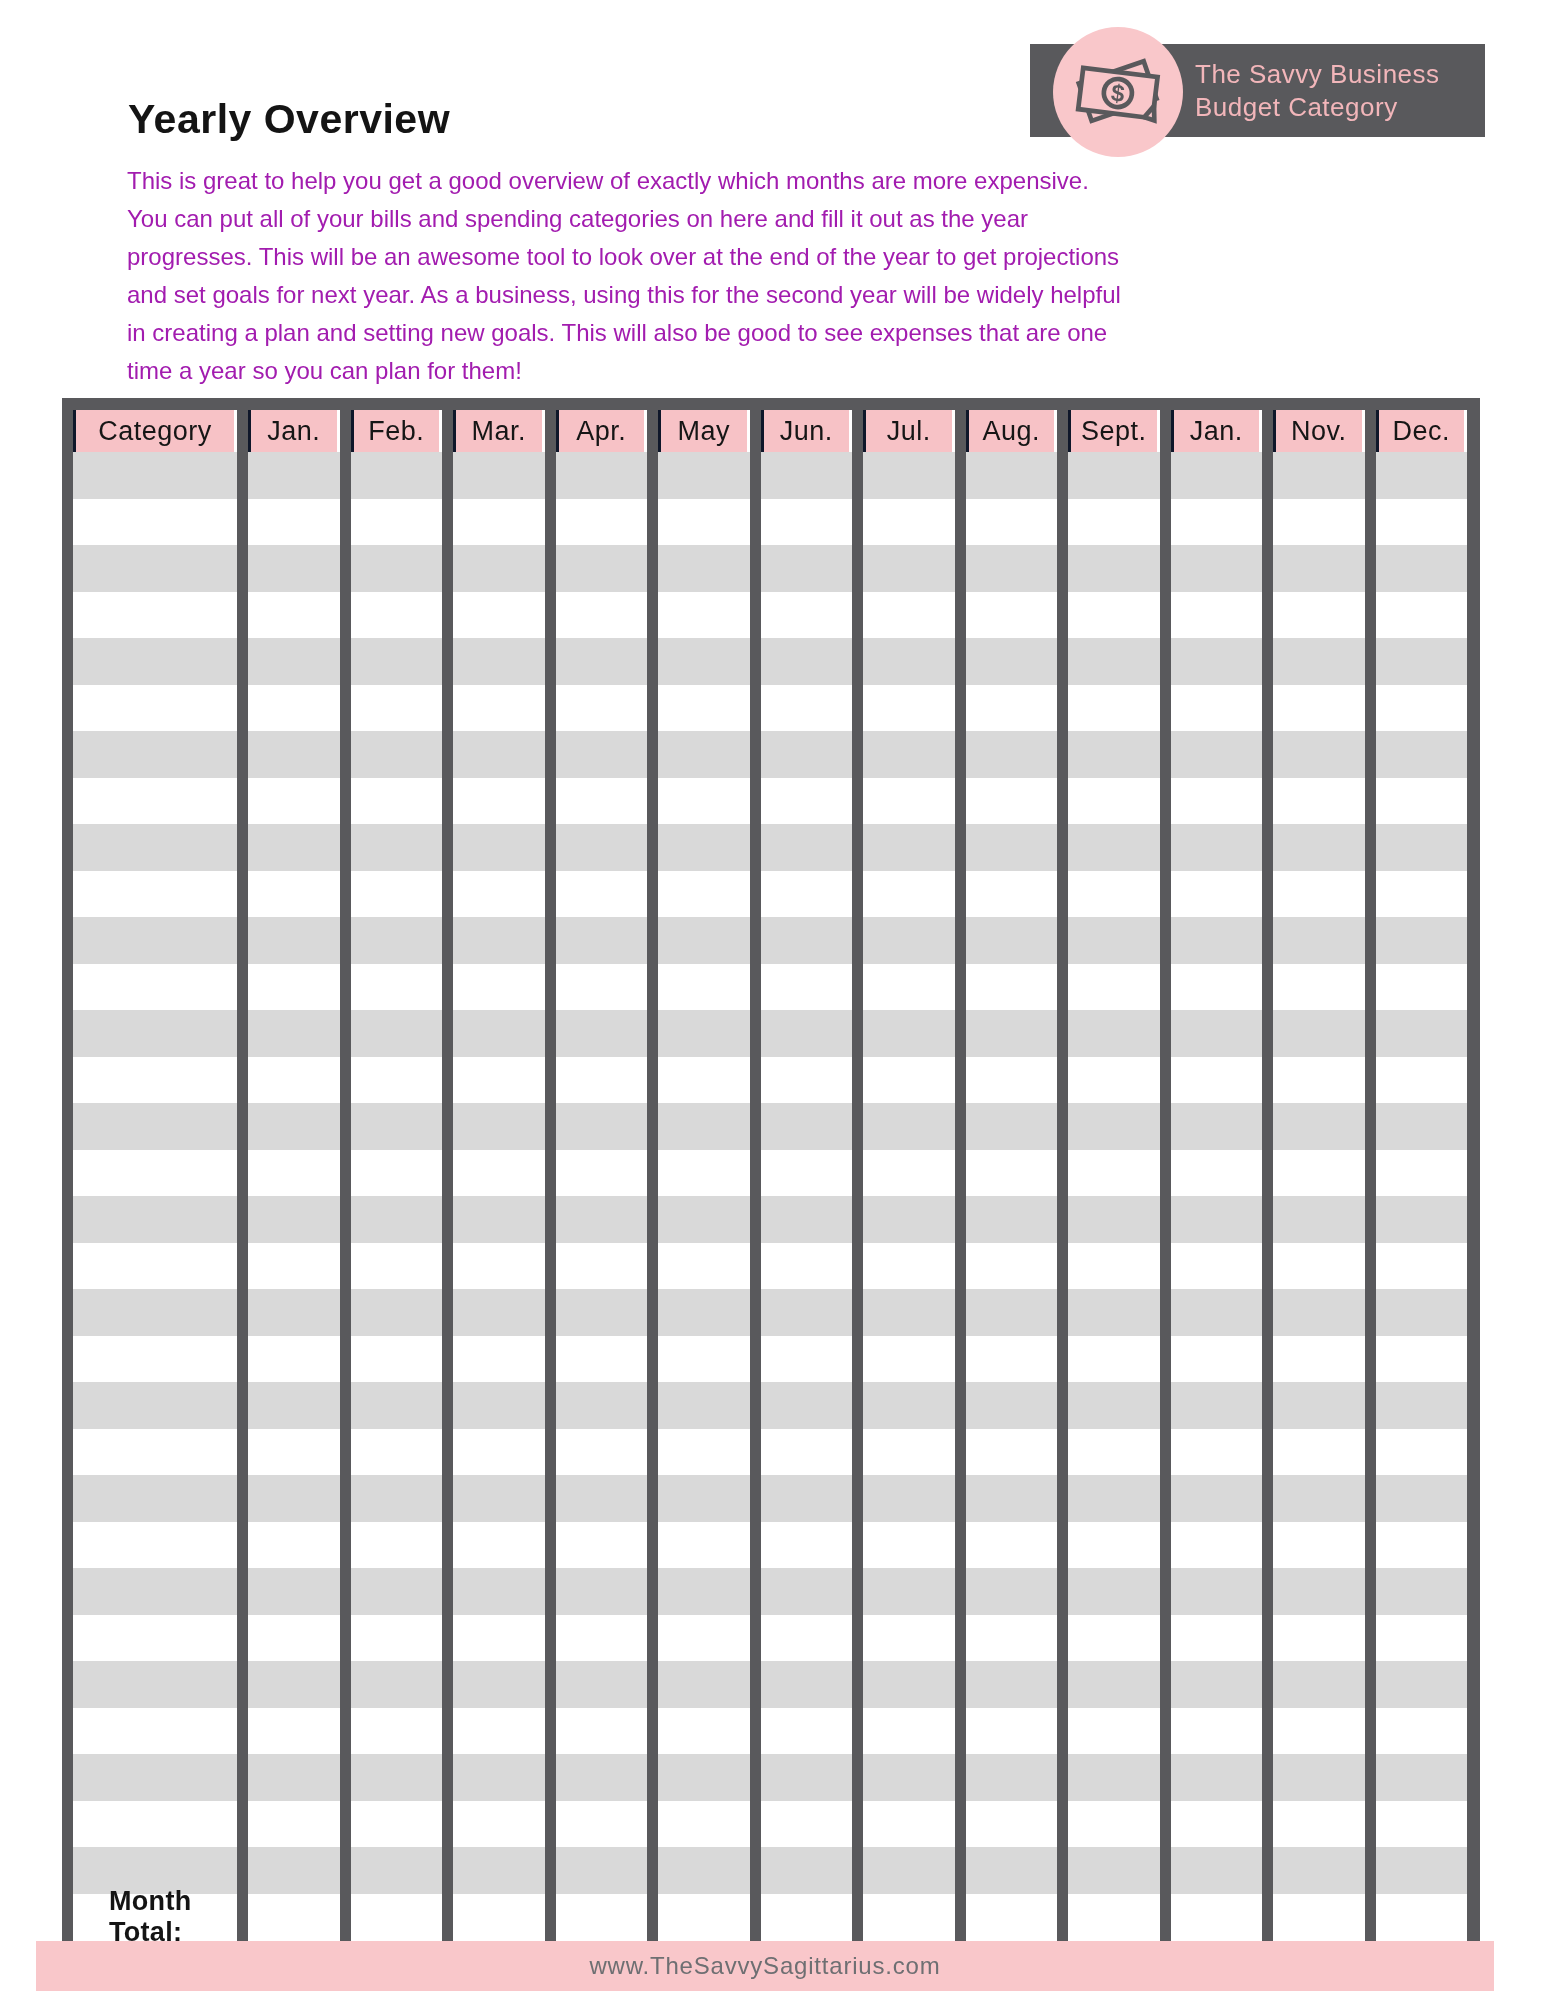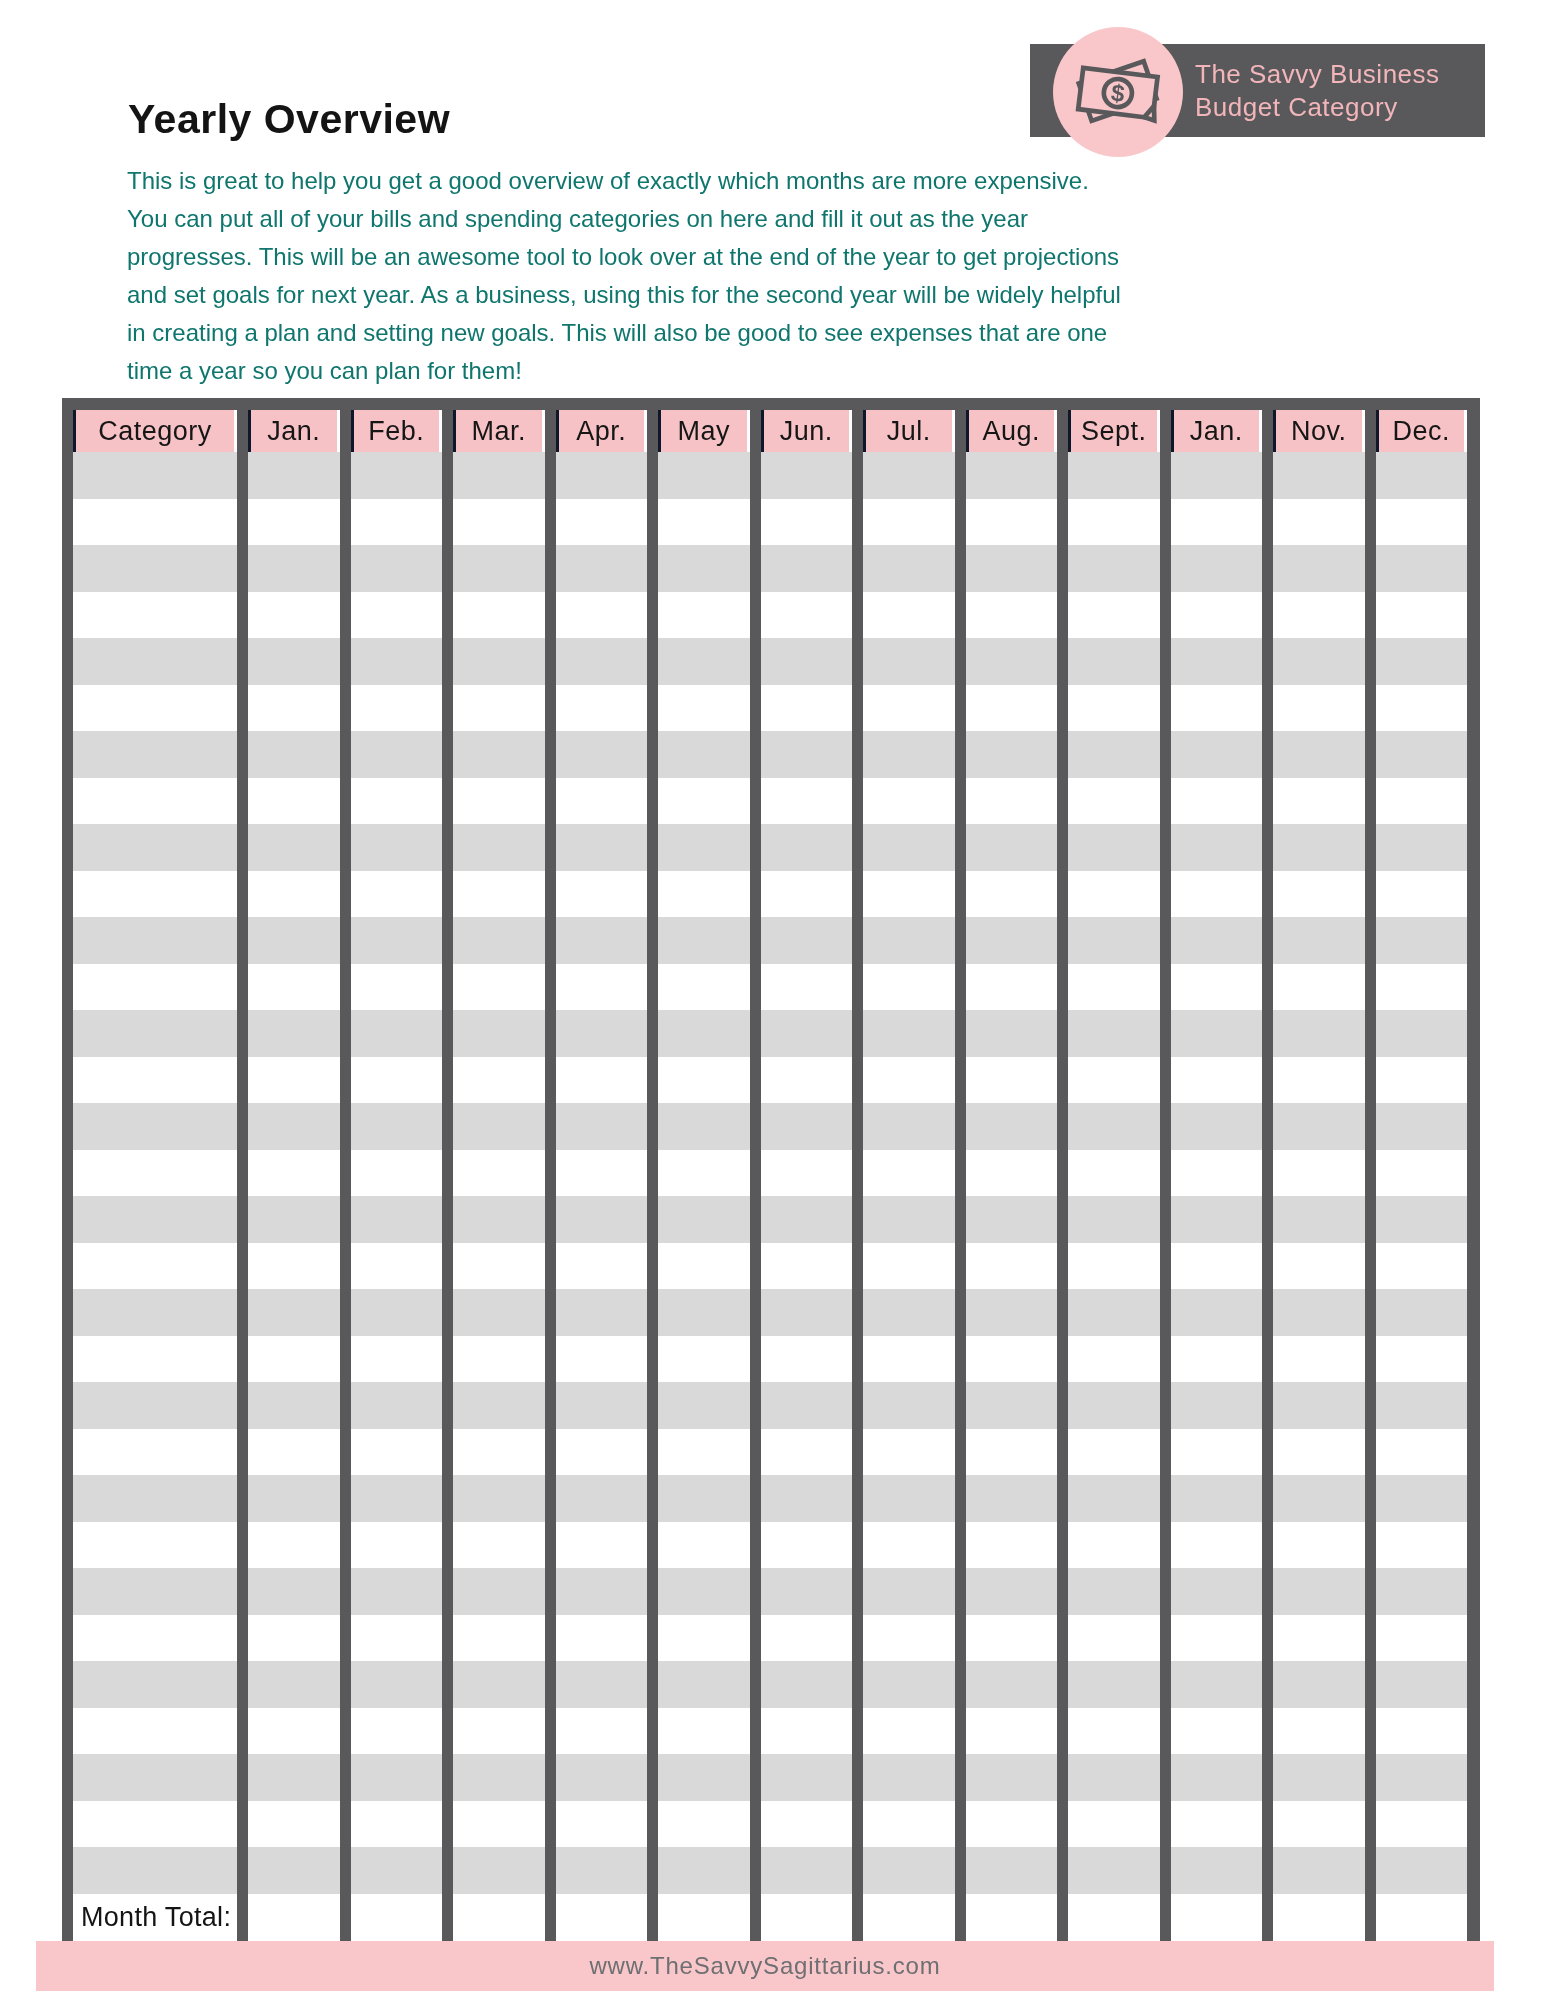--- a/index.html
+++ b/index.html
@@ -10,34 +10,34 @@
   .banner{position:absolute;left:1030px;top:44px;width:455px;height:93px;background:var(--dark);}
   .banner-circle{position:absolute;left:23px;top:-17px;width:130px;height:130px;border-radius:50%;
                  background:var(--pink);display:flex;align-items:center;justify-content:center;}
   .banner-text{position:absolute;left:165px;top:0;right:6px;height:100%;
                display:flex;flex-direction:column;align-items:flex-start;justify-content:center;
                color:var(--banner-text);font-size:26px;line-height:33px;font-weight:500;letter-spacing:.5px;white-space:nowrap;}
 
   
   .title{position:absolute;left:124px;top:92px;margin:4px;font-size:41px;font-weight:700;color:#141414;letter-spacing:.5px;}
   .intro{position:absolute;left:127px;top:162px;width:1005px;margin:0;
-         font-size:24px;line-height:38px;color:#0f766e;}
+         font-size:24px;line-height:38px;color:#a21caf;}
 
   
   .sheet{position:absolute;left:62px;top:398px;width:1418px;height:1543px;box-sizing:border-box;
          border:12px solid var(--dark);border-left-width:11px;border-right-width:13px;border-bottom:none;
          background:var(--dark);
          display:grid;column-gap:11px;row-gap:0;}
   .hcell{background:var(--header-pink);border-left:3px solid #0f172a;border-right:3px solid #fff;box-sizing:border-box;
          display:flex;align-items:center;justify-content:center;
          font-size:27px;color:#161616;font-weight:500;letter-spacing:.5px;}
   .bcell-gray{background:var(--stripe);}
   .bcell-white{background:#ffffff;}
   .tcell{background:#ffffff;display:flex;align-items:center;}
-  .tcell-label{font-size:27px;color:#141414;padding-left:8px;font-weight:400;letter-spacing:.3px;}
+  .tcell-label{font-size:27px;color:#141414;padding-left:8px;font-weight:700;letter-spacing:.3px;margin-left:28px;}
 
   
   .footer-bar{position:absolute;left:36px;top:1941px;width:1458px;height:50px;background:var(--pink);
               display:flex;align-items:center;justify-content:center;}
   .footer-text{color:var(--footer-text);font-size:24px;letter-spacing:.8px;}
 </style>
 </head>
 <body>
 
 <div class="page">

